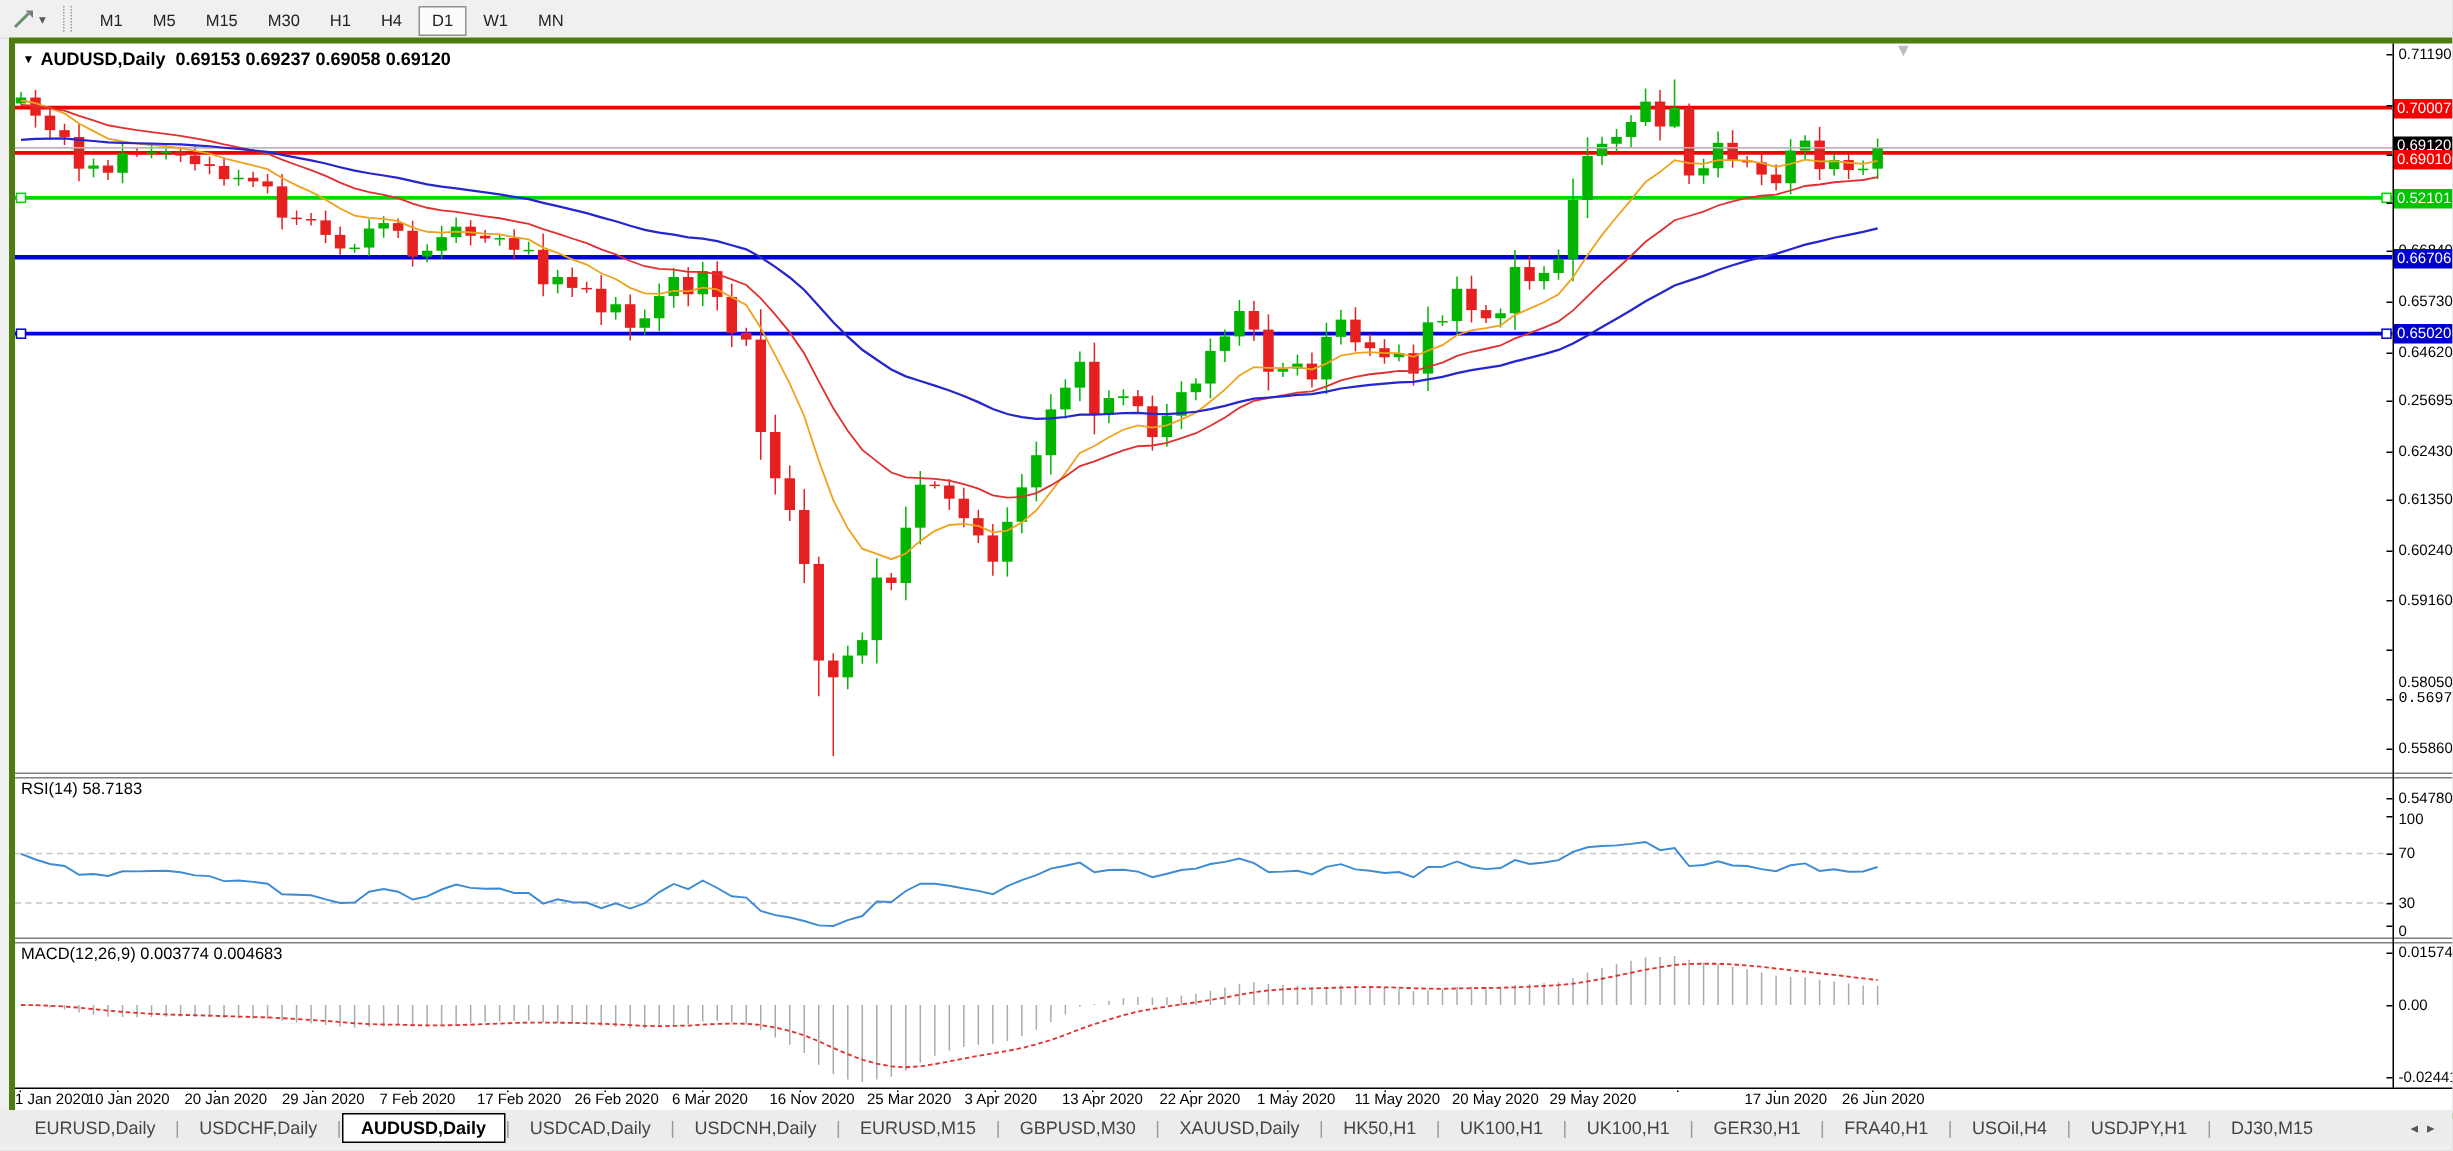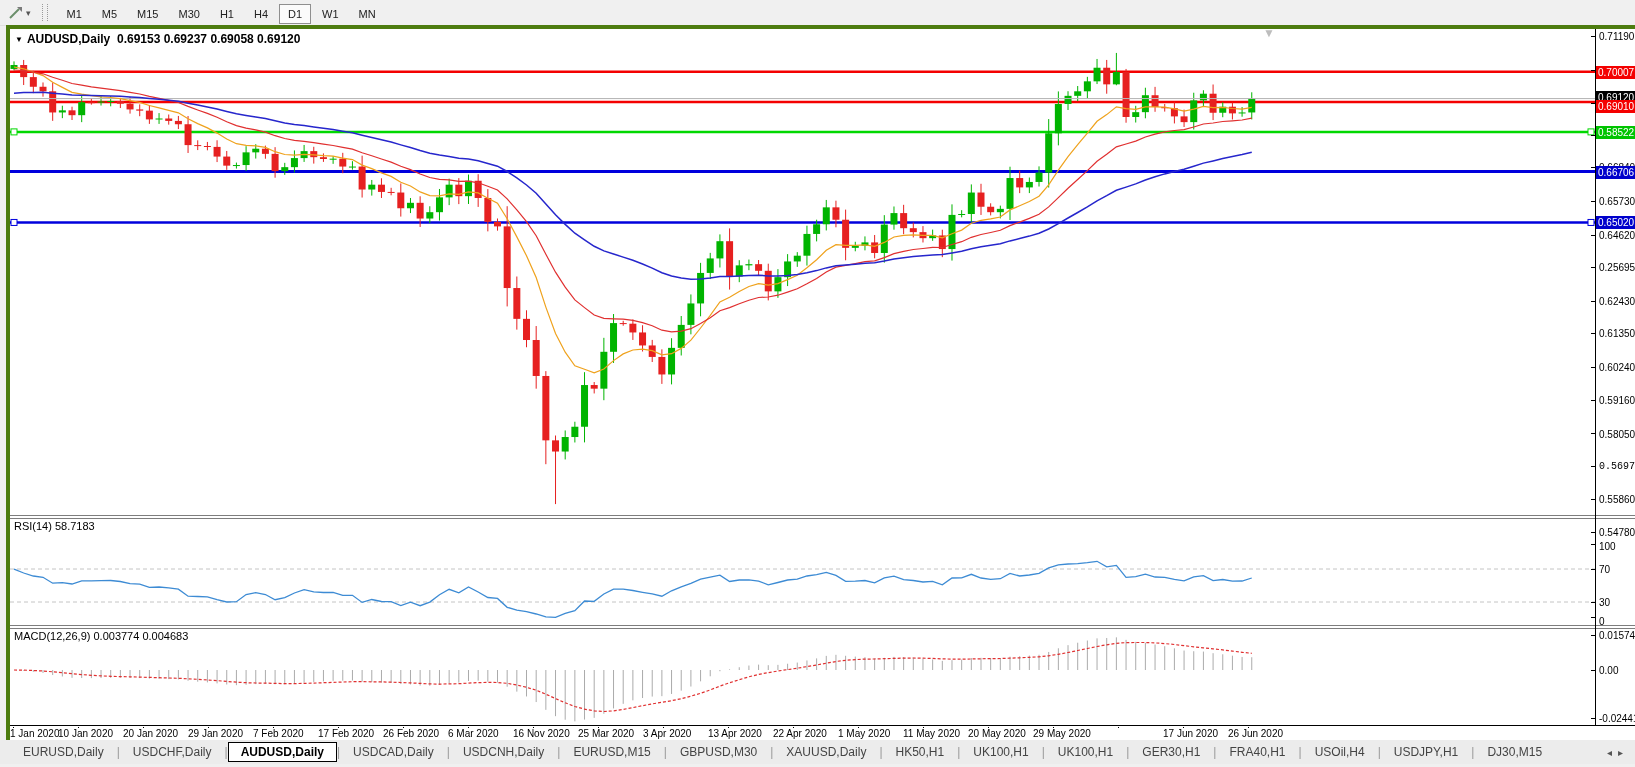--- a/index.html
+++ b/index.html
@@ -503,21 +503,21 @@
         <div class="ptick" style="top: 233.183px;">0.25695</div>
         <div class="tickmark" style="top: 271.727px;"></div>
         <div class="ptick" style="top: 266.727px;">0.62430</div>
         <div class="tickmark" style="top: 304.365px;"></div>
         <div class="ptick" style="top: 299.365px;">0.61350</div>
         <div class="tickmark" style="top: 337.909px;"></div>
         <div class="ptick" style="top: 332.909px;">0.60240</div>
         <div class="tickmark" style="top: 370.547px;"></div>
         <div class="ptick" style="top: 365.547px;">0.59160</div>
         <div class="tickmark" style="top: 404.091px;"></div>
-        <div class="ptick" style="top: 400px;">0.58050</div>
+        <div class="ptick" style="top: 421px;">0.58050</div>
         <div class="tickmark" style="top: 436.728px;"></div>
         <div class="ptick" style="top: 431.728px; font-family: Liberation Mono, monospace;">0.56970</div>
         <div class="tickmark" style="top: 470.273px;"></div>
         <div class="ptick" style="top: 465.273px;">0.55860</div>
         <div class="tickmark" style="top: 502.91px;"></div>
         <div class="ptick" style="top: 497.91px;">0.54780</div>
         <div class="tickmark" style="top: 515px;"></div>
         <div class="ptick" style="top: 512px;">100</div>
         <div class="tickmark" style="top: 540px;"></div>
         <div class="ptick" style="top: 535px;">70</div>
@@ -527,21 +527,21 @@
         <div class="ptick" style="top: 587px;">0</div>
         <div class="tickmark" style="top: 606px;"></div>
         <div class="ptick" style="top: 601px;">0.01574</div>
         <div class="tickmark" style="top: 641px;"></div>
         <div class="ptick" style="top: 636px;">0.00</div>
         <div class="tickmark" style="top: 689px;"></div>
         <div class="ptick" style="top: 684px;">-0.02441</div>
         <div class="pbox" style="top: 36.7503px; background: rgb(244, 0, 0);">0.70007</div>
         <div class="pbox" style="top: 61.5554px; background: rgb(0, 0, 0);">0.69120</div>
         <div class="pbox" style="top: 70.8796px; background: rgb(244, 0, 0);">0.69010</div>
-        <div class="pbox" style="top: 96.8881px; background: rgb(0, 196, 0);">0.58522</div>
+        <div class="pbox" style="top: 96.8881px; background: rgb(0, 196, 0);">0.52101</div>
         <div class="pbox" style="top: 136.506px; background: rgb(0, 0, 204);">0.66706</div>
         <div class="pbox" style="top: 187.457px; background: rgb(0, 0, 204);">0.65020</div>
       </div>
 
     <div class="taxline"></div>
     <div class="dates" id="dates">
         <div class="dtick" style="left: 3px;"></div>
         <div class="dlab" style="left: 0px;">1 Jan 2020</div>
         <div class="dtick" style="left: 68px;"></div>
         <div class="dlab" style="left: 48px;">10 Jan 2020</div>

